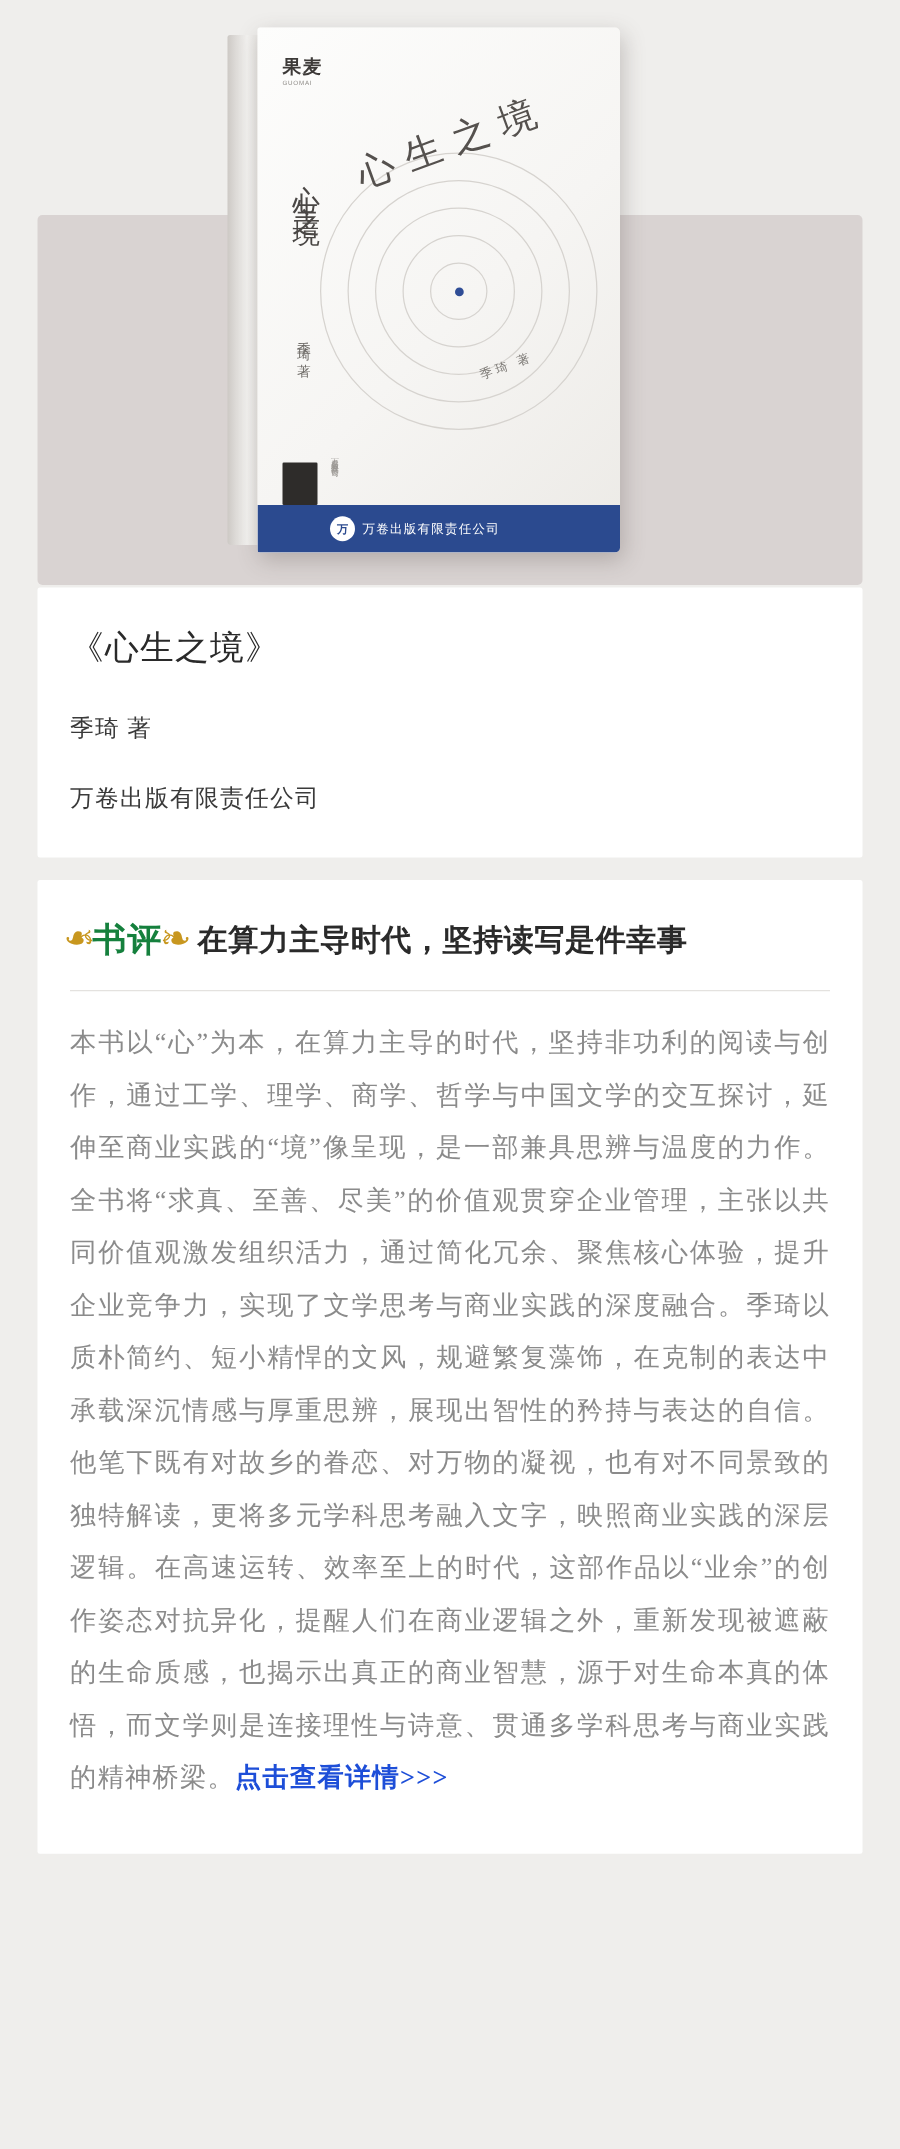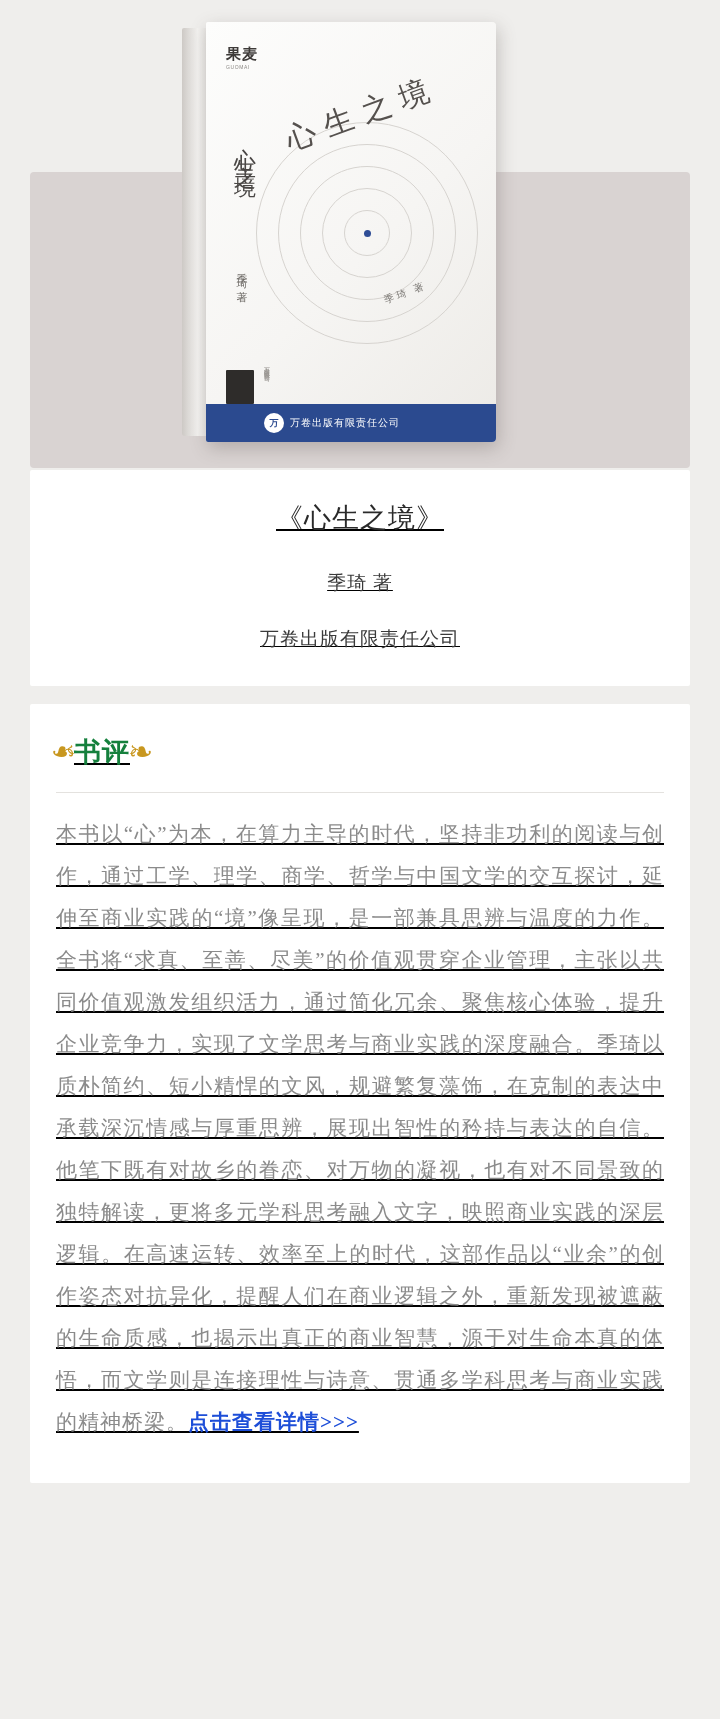--- a/index.html
+++ b/index.html
@@ -12,21 +12,20 @@
     min-height: 1719px;
     font-family: "Liberation Sans", sans-serif;
     -webkit-font-smoothing: antialiased;
   }
   .page {
     position: relative;
     width: 720px;
     min-height: 1719px;
     background: #efeeec;
     overflow: hidden;
-    text-decoration: underline;
   }
 
   
   .hero {
     position: relative;
     width: 720px;
     height: 470px;
   }
   .hero-backdrop {
     position: absolute;
@@ -205,21 +204,20 @@
   }
 
   
   .card {
     background: #ffffff;
     margin: 0 30px;
     border-radius: 2px;
   }
   .info-card {
     padding: 30px 26px 34px 26px;
-    text-align: center;
   }
   .book-title {
     font-size: 27px;
     color: #2a2a2a;
     font-family: "Liberation Serif", serif;
     letter-spacing: 1px;
     margin: 0 0 34px 0;
   }
   .book-author {
     font-size: 19px;
@@ -351,20 +349,21 @@
 
   <div class="gap"></div>
 
   <div class="card review-card">
     <div class="review-head">
       <div class="badge">
         <span class="laurel-left">❧</span>
         <span class="badge-text">书评</span>
         <span class="laurel-right">❧</span>
       </div>
+      <div class="review-headline">在算力主导时代，坚持读写是件幸事</div>
     </div>
 
     <div class="review-body">
       <span>本书以“心”为本，在算力主导的时代，坚持非功利的阅读与创作，通过工学、理学、商学、哲学与中国文学的交互探讨，延伸至商业实践的“境”像呈现，是一部兼具思辨与温度的力作。全书将“求真、至善、尽美”的价值观贯穿企业管理，主张以共同价值观激发组织活力，通过简化冗余、聚焦核心体验，提升企业竞争力，实现了文学思考与商业实践的深度融合。季琦以质朴简约、短小精悍的文风，规避繁复藻饰，在克制的表达中承载深沉情感与厚重思辨，展现出智性的矜持与表达的自信。他笔下既有对故乡的眷恋、对万物的凝视，也有对不同景致的独特解读，更将多元学科思考融入文字，映照商业实践的深层逻辑。在高速运转、效率至上的时代，这部作品以“业余”的创作姿态对抗异化，提醒人们在商业逻辑之外，重新发现被遮蔽的生命质感，也揭示出真正的商业智慧，源于对生命本真的体悟，而文学则是连接理性与诗意、贯通多学科思考与商业实践的精神桥梁。</span><span class="cta">点击查看详情&gt;&gt;&gt;</span>
     </div>
   </div>
 
 </div>
 
 </body></html>

